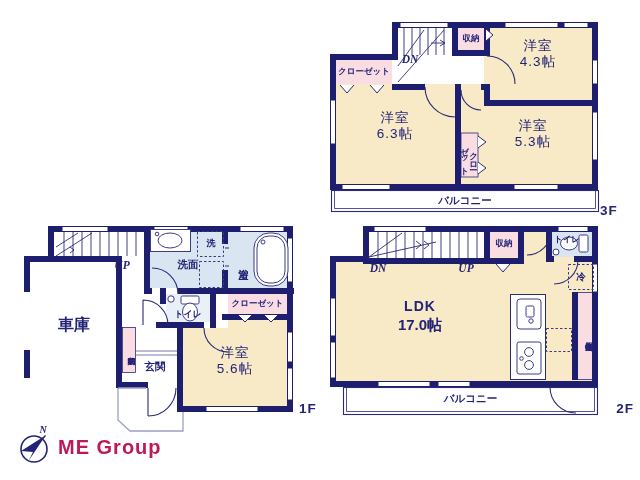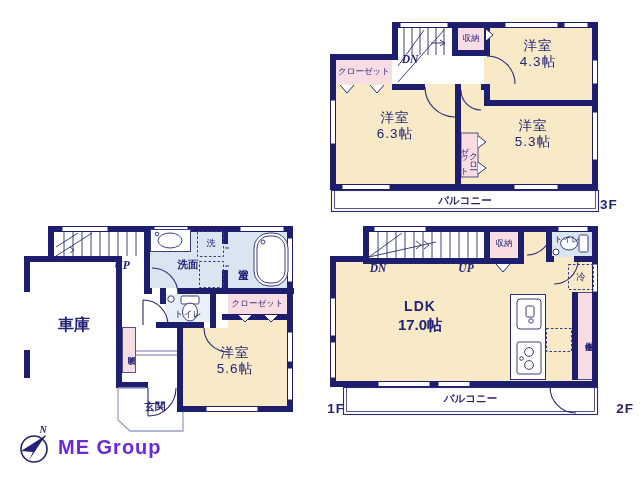--- a/index.html
+++ b/index.html
@@ -11,26 +11,26 @@
   .ln{fill:none;stroke:#2a2a78;stroke-width:1.1;}
   .tread{fill:none;stroke:#2a2a78;stroke-width:0.9;}
   .fx{fill:#ffffff;stroke:#3c3c86;stroke-width:1;}
   .fxn{fill:none;stroke:#3c3c86;stroke-width:1;}
   .dash{fill:none;stroke:#3c3c86;stroke-width:1;stroke-dasharray:2.5 2;}
   .caret{fill:#ffffff;stroke:#2a2a78;stroke-width:1;}
   .thin{fill:none;stroke:#9aa0c8;stroke-width:1.3;}
   .balc{fill:#ffffff;stroke:#2a2a78;stroke-width:1.1;}
   .lbl{position:absolute;color:#232377;text-align:center;line-height:1.2;white-space:pre-line;z-index:5;}
   .rm{font-size:13.5px;font-weight:400;letter-spacing:1px;}
-  .sm{font-size:8.5px;font-weight:400;letter-spacing:0;}
+  .sm{font-size:8.5px;font-weight:700;letter-spacing:0;}
   .md{font-size:10.5px;font-weight:700;}
   .stair{font-family:"Liberation Serif",serif;font-style:italic;font-weight:700;font-size:11.5px;letter-spacing:0;}
   .vert{writing-mode:vertical-rl;text-orientation:upright;line-height:1.05;}
   .floor-tag{font-size:13.5px;font-weight:700;letter-spacing:1px;}
-  .wm{position:absolute;left:58px;top:436px;font-size:20px;font-weight:700;color:#6d28d9;
+  .wm{position:absolute;left:58px;top:436px;font-size:20px;font-weight:700;color:#be185d;
       letter-spacing:1px;z-index:4;text-align:center;}
   .north{font-family:"Liberation Serif",serif;font-style:italic;font-weight:700;font-size:10px;}
 </style>
 </head>
 <body>
 
 <div id="canvas">
 
 <svg id="linework" width="640" height="480" viewBox="0 0 640 480">
 
@@ -265,40 +265,40 @@
 
 <div class="lbl sm" style="left:338px;top:66px;width:52px;">クローゼット</div>
 <div class="lbl stair" style="left:396px;top:53px;width:28px;">DN</div>
 <div class="lbl sm" style="left:459px;top:33px;width:24px;">収納</div>
 <div class="lbl rm" style="left:488px;top:38px;width:100px;"><span>洋室</span><br><span>4.3帖</span></div>
 <div class="lbl rm" style="left:340px;top:110px;width:110px;"><span>洋室</span><br><span>6.3帖</span></div>
 <div class="lbl rm" style="left:478px;top:118px;width:110px;"><span>洋室</span><br><span>5.3帖</span></div>
 <div class="lbl sm vert" style="left:461px;top:135px;width:17px;height:41px;">クロー
 ゼット</div>
 <div class="lbl md" style="left:332px;top:194px;width:266px;">バルコニー</div>
-<div class="lbl floor-tag" style="left:600px;top:197px;width:34px;text-align:left;">3F</div>
+<div class="lbl floor-tag" style="left:600px;top:203px;width:34px;text-align:left;">3F</div>
 
 <div class="lbl stair" style="left:364px;top:262px;width:28px;">DN</div>
 <div class="lbl stair" style="left:452px;top:262px;width:28px;">UP</div>
 <div class="lbl sm" style="left:490px;top:238px;width:28px;">収納</div>
 <div class="lbl sm" style="left:552px;top:234px;width:30px;">トイレ</div>
 <div class="lbl sm" style="left:568px;top:271px;width:26px;font-size:9.5px;">冷</div>
 <div class="lbl sm vert" style="left:578px;top:296px;width:14px;height:80px;font-size:8px;">造作食器棚</div>
 <div class="lbl" style="left:365px;top:296px;width:110px;"><span style="font-size:14px;font-weight:700;letter-spacing:1px;">LDK</span><br><span style="font-size:15px;font-weight:700;">17.0帖</span></div>
 <div class="lbl md" style="left:343px;top:392px;width:255px;">バルコニー</div>
 <div class="lbl floor-tag" style="left:600px;top:401px;width:34px;text-align:right;">2F</div>
 
 <div class="lbl stair" style="left:108px;top:259px;width:28px;">UP</div>
 <div class="lbl md" style="left:56px;top:315px;width:36px;font-size:16px;">車庫</div>
 <div class="lbl md" style="left:169px;top:258px;width:38px;">洗面</div>
 <div class="lbl sm" style="left:203px;top:238px;width:16px;font-size:9px;">洗</div>
 <div class="lbl md vert" style="left:233px;top:245px;width:15px;height:32px;font-size:10px;">浴室</div>
 <div class="lbl sm" style="left:229px;top:298px;width:57px;">クローゼット</div>
 <div class="lbl sm" style="left:166px;top:309px;width:44px;font-size:9px;">トイレ</div>
 <div class="lbl sm vert" style="left:123px;top:330px;width:12px;height:41px;font-size:7.5px;">玄関収納</div>
-<div class="lbl md" style="left:138px;top:360px;width:34px;margin-top:40px;">玄関</div>
+<div class="lbl md" style="left:138px;top:360px;width:34px;">玄関</div>
 <div class="lbl rm" style="left:185px;top:345px;width:100px;"><span>洋室</span><br><span>5.6帖</span></div>
-<div class="lbl floor-tag" style="left:291px;top:401px;width:34px;text-align:right;margin-left:20px;">1F</div>
+<div class="lbl floor-tag" style="left:291px;top:401px;width:34px;text-align:center;">1F</div>
 
 <div class="lbl north" style="left:36px;top:424px;width:14px;">N</div>
 <div class="wm">ME Group</div>
 
 </div>
 
 </body></html>

